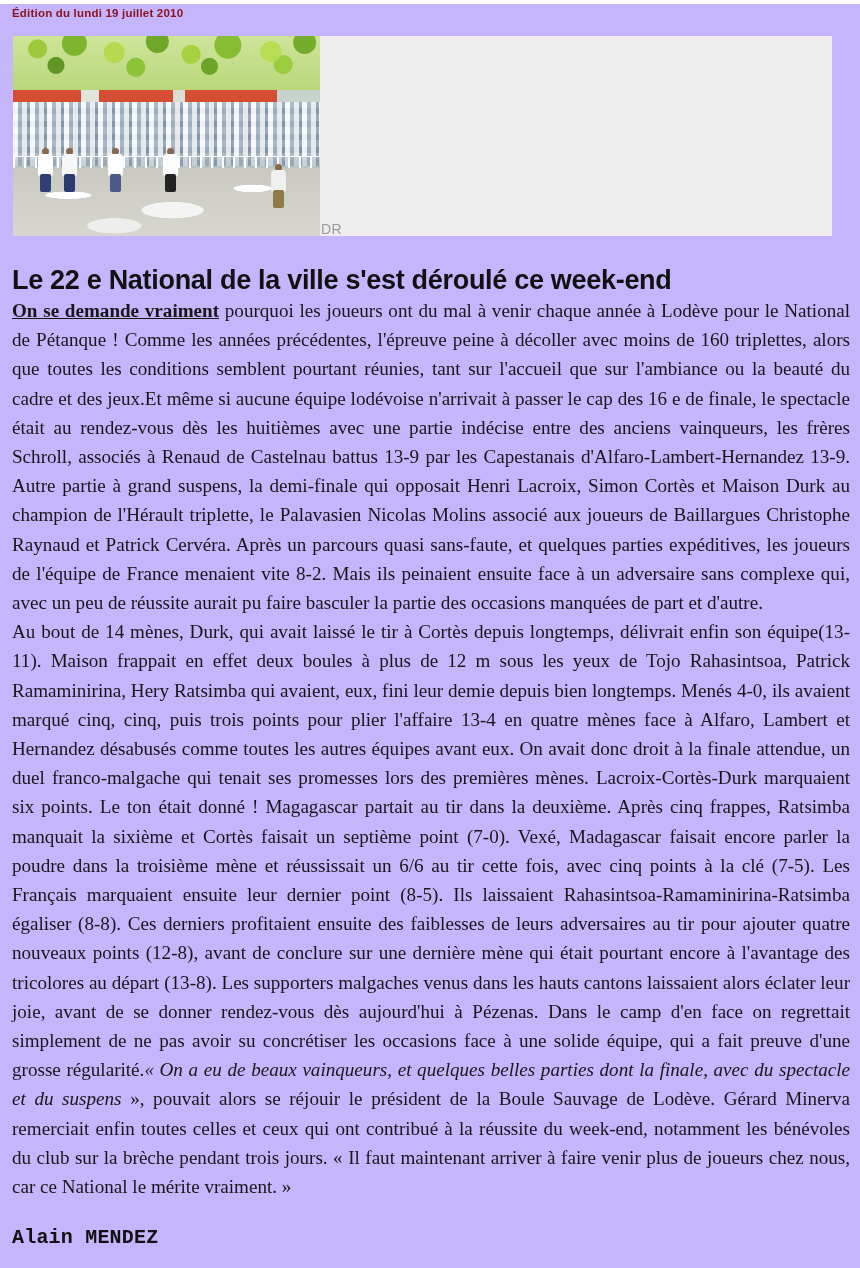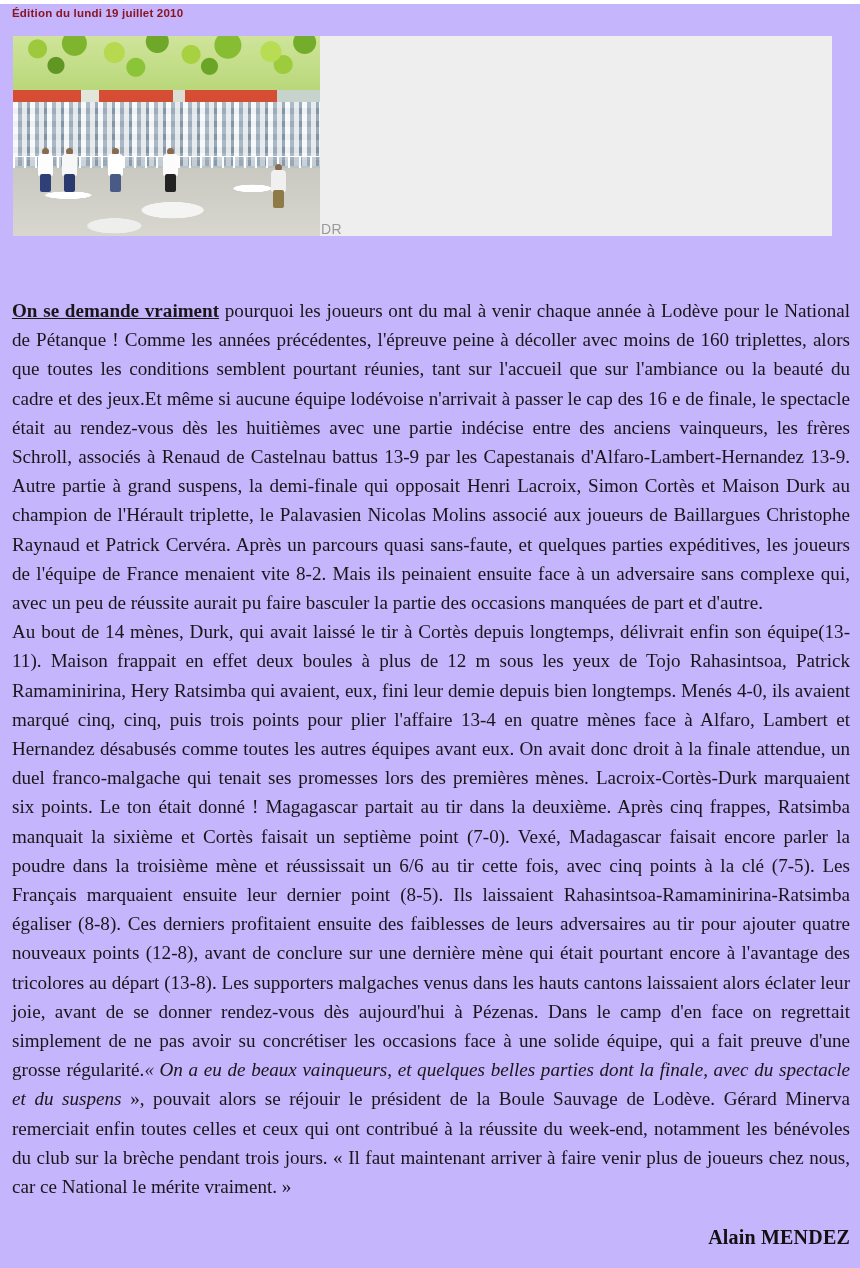--- a/index.html
+++ b/index.html
@@ -193,22 +193,21 @@
   }
   .quote-italic {
     font-style: italic;
   }
 
   .byline {
     position: absolute;
     left: 12px;
     top: 1222px;
     width: 838px;
-    text-align: right;
-    font-family: Liberation Serif, serif;
+    font-family: Liberation Mono, monospace;
     font-weight: bold;
     font-size: 20px;
     color: #111111;
     letter-spacing: 0.2px;
   }
 </style>
 </head>
 <body>
 
 <div class="page">
@@ -247,20 +246,21 @@
       <div class="player p5">
         <span class="head"></span>
           <span class="torso"></span>
           <span class="legs"></span>
       </div>
     </div>
 
     <div class="photo-credit">DR</div>
   </div>
 
+  <h1 class="headline">Le 22 e National de la ville s'est déroulé ce week-end</h1>
 
   <div class="article">
     <p><span class="lead-in">On se demande vraiment</span><span> pourquoi les joueurs ont du mal à venir chaque année à Lodève pour le National de Pétanque ! Comme les années précédentes, l'épreuve peine à décoller avec moins de 160 triplettes, alors que toutes les conditions semblent pourtant réunies, tant sur l'accueil que sur l'ambiance ou la beauté du cadre et des jeux.Et même si aucune équipe lodévoise n'arrivait à passer le cap des 16 e de finale, le spectacle était au rendez-vous dès les huitièmes avec une partie indécise entre des anciens vainqueurs, les frères Schroll, associés à Renaud de Castelnau battus 13-9 par les Capestanais d'Alfaro-Lambert-Hernandez 13-9. Autre partie à grand suspens, la demi-finale qui opposait Henri Lacroix, Simon Cortès et Maison Durk au champion de l'Hérault triplette, le Palavasien Nicolas Molins associé aux joueurs de Baillargues Christophe Raynaud et Patrick Cervéra. Après un parcours quasi sans-faute, et quelques parties expéditives, les joueurs de l'équipe de France menaient vite 8-2. Mais ils peinaient ensuite face à un adversaire sans complexe qui, avec un peu de réussite aurait pu faire basculer la partie des occasions manquées de part et d'autre.</span></p>
     <p><span>Au bout de 14 mènes, Durk, qui avait laissé le tir à Cortès depuis longtemps, délivrait enfin son équipe(13-11). Maison frappait en effet deux boules à plus de 12 m sous les yeux de Tojo Rahasintsoa, Patrick Ramaminirina, Hery Ratsimba qui avaient, eux, fini leur demie depuis bien longtemps. Menés 4-0, ils avaient marqué cinq, cinq, puis trois points pour plier l'affaire 13-4 en quatre mènes face à Alfaro, Lambert et Hernandez désabusés comme toutes les autres équipes avant eux. On avait donc droit à la finale attendue, un duel franco-malgache qui tenait ses promesses lors des premières mènes. Lacroix-Cortès-Durk marquaient six points. Le ton était donné ! Magagascar partait au tir dans la deuxième. Après cinq frappes, Ratsimba manquait la sixième et Cortès faisait un septième point (7-0). Vexé, Madagascar faisait encore parler la poudre dans la troisième mène et réussissait un 6/6 au tir cette fois, avec cinq points à la clé (7-5). Les Français marquaient ensuite leur dernier point (8-5). Ils laissaient Rahasintsoa-Ramaminirina-Ratsimba égaliser (8-8). Ces derniers profitaient ensuite des faiblesses de leurs adversaires au tir pour ajouter quatre nouveaux points (12-8), avant de conclure sur une dernière mène qui était pourtant encore à l'avantage des tricolores au départ (13-8). Les supporters malgaches venus dans les hauts cantons laissaient alors éclater leur joie, avant de se donner rendez-vous dès aujourd'hui à Pézenas. Dans le camp d'en face on regrettait simplement de ne pas avoir su concrétiser les occasions face à une solide équipe, qui a fait preuve d'une grosse régularité.</span><span class="quote-italic">« On a eu de beaux vainqueurs, et quelques belles parties dont la finale, avec du spectacle et du suspens</span><span> », pouvait alors se réjouir le président de la Boule Sauvage de Lodève. Gérard Minerva remerciait enfin toutes celles et ceux qui ont contribué à la réussite du week-end, notamment les bénévoles du club sur la brèche pendant trois jours. « Il faut maintenant arriver à faire venir plus de joueurs chez nous, car ce National le mérite vraiment. »</span></p>
   </div>
 
   <div class="byline">Alain MENDEZ</div>
 
 </div>
 

